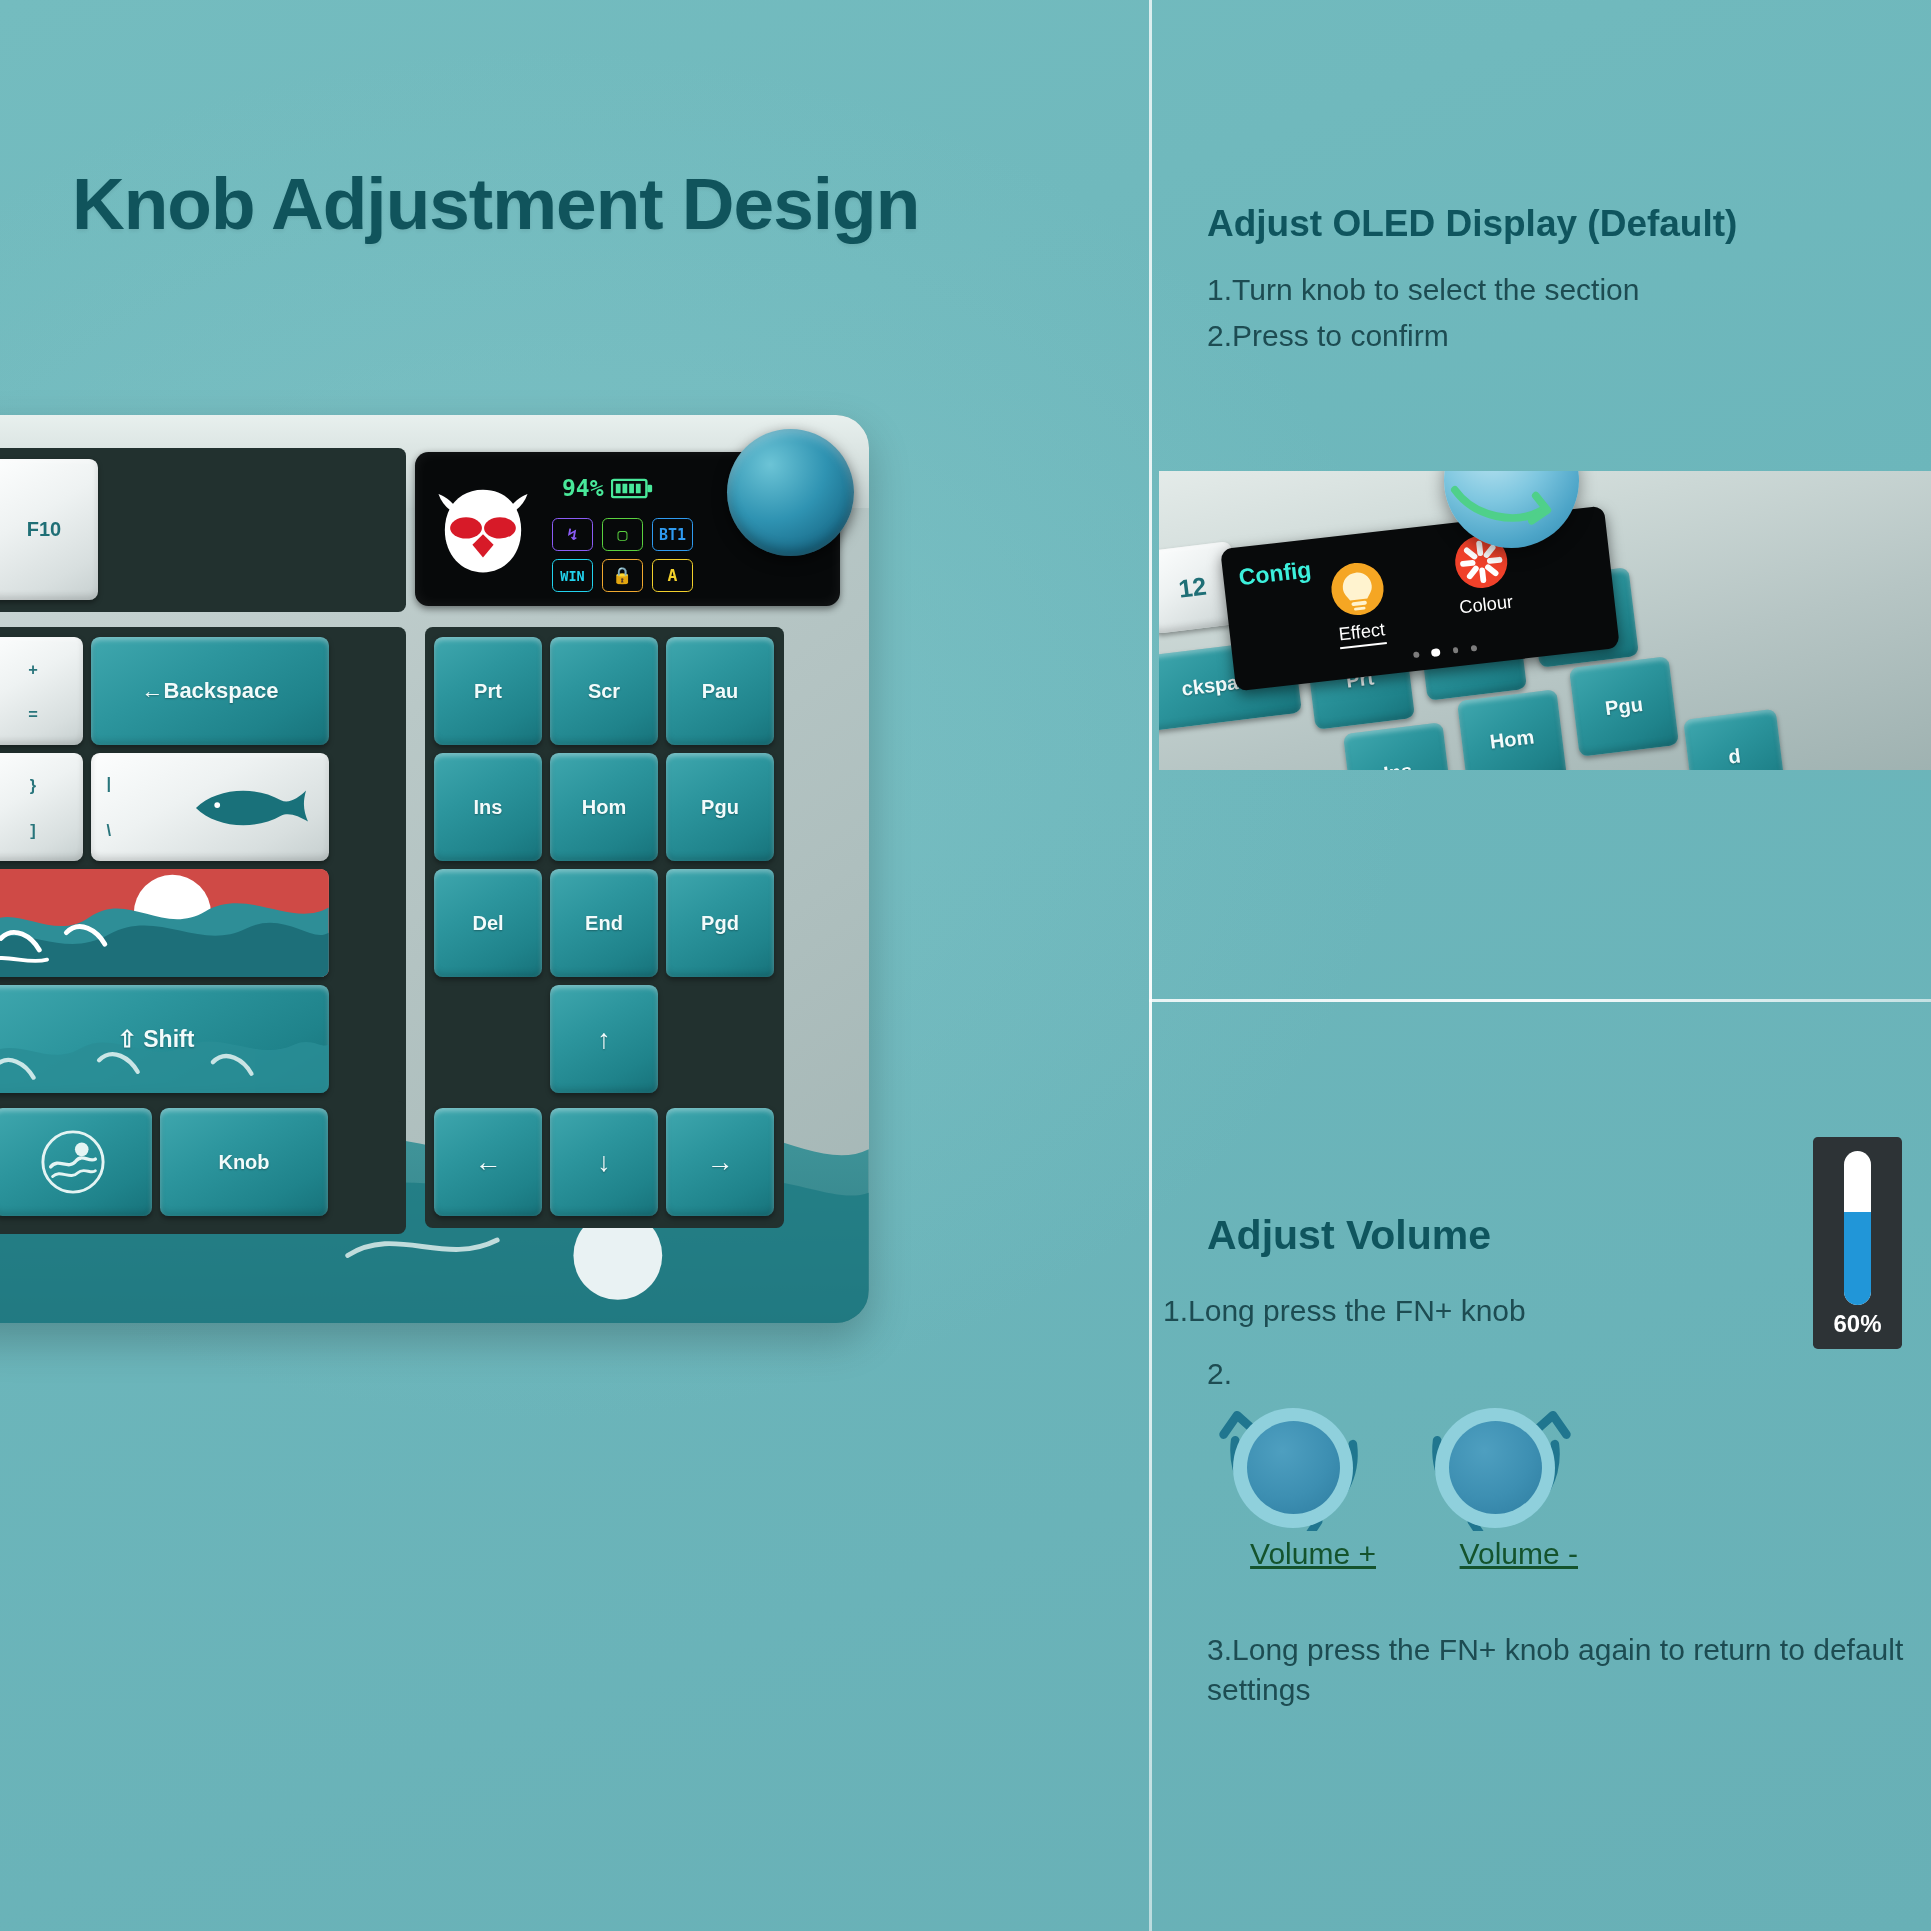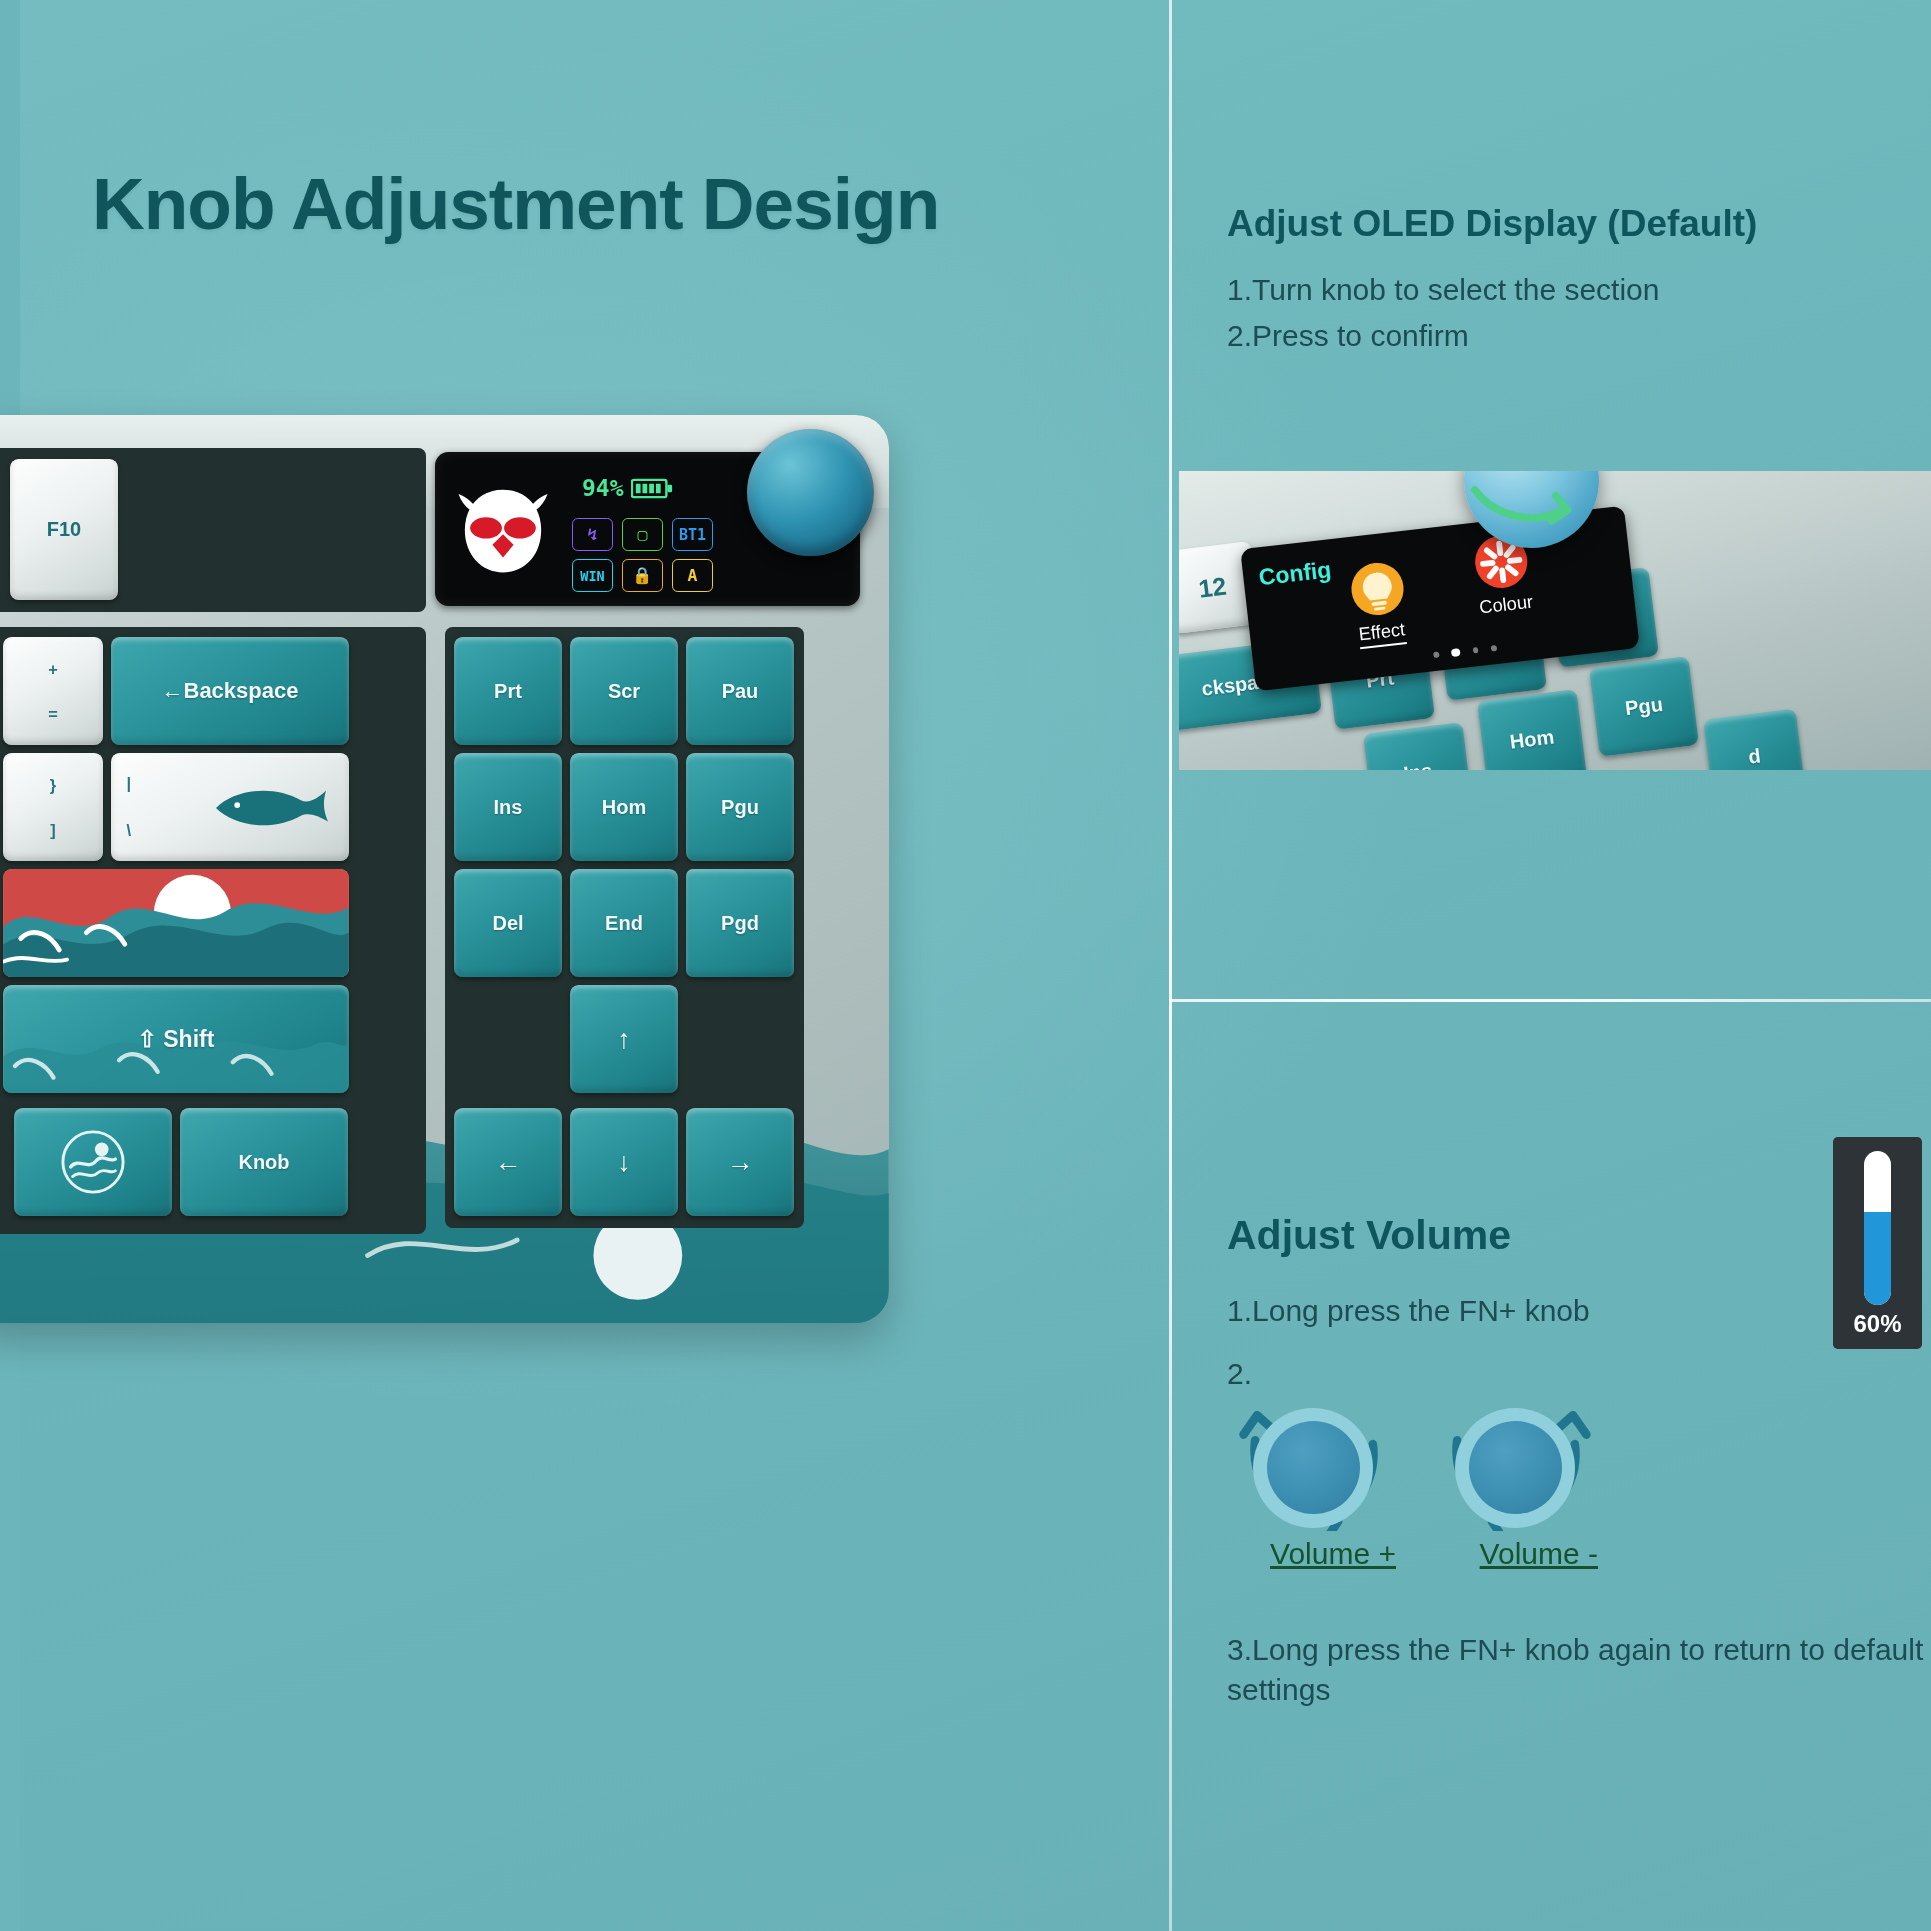--- a/index.html
+++ b/index.html
@@ -5,21 +5,21 @@
   * { box-sizing: border-box; margin: 0; padding: 0; }
   html, body { width: 1931px; height: 1931px; }
   body {
     font-family: "Liberation Sans", sans-serif;
     background: #6cb6bb;
     position: relative;
     overflow: hidden;
   }
 
   
-  #page { position: absolute; inset: 0; background: #6cb6bb; margin-left: 20px; }
+  #page { position: absolute; inset: 0; background: #6cb6bb; }
 
   
   #bg-gradient {
     position: absolute; inset: 0;
     background:
       radial-gradient(ellipse 70% 55% at 28% 38%, rgba(135,200,203,.55) 0%, rgba(108,182,187,0) 65%),
       linear-gradient(160deg, #74bcbf 0%, #6cb6bb 45%, #68b0b6 100%);
   }
 
   
@@ -447,21 +447,21 @@
       <svg width="251" height="183" viewBox="0 0 260 190" style="position:absolute;left:232px;top:-89px;">
         <path d="M196,34 C178,10 140,6 118,22" stroke="#bfe6f2" stroke-width="8" fill="none" stroke-linecap="round"></path>
         <path d="M126,10 L112,23 L128,34" stroke="#bfe6f2" stroke-width="8" fill="none" stroke-linecap="round" stroke-linejoin="round"></path>
         <path d="M66,112 C86,140 130,150 158,132" stroke="#4fd08a" stroke-width="8" fill="none" stroke-linecap="round"></path>
         <path d="M150,118 L162,133 L146,144" stroke="#4fd08a" stroke-width="8" fill="none" stroke-linecap="round" stroke-linejoin="round"></path>
       </svg>
     </div>
   </div>
 
   <div class="sec-heading" style="left:1207px; top:1212px; font-size:41px;">Adjust Volume</div>
-  <div class="sec-line" style="left:1207px; top:1294px;">1.Long press the FN+ knob</div>
+  <div class="sec-line" style="left:1163px; top:1294px;">1.Long press the FN+ knob</div>
   <div class="sec-line" style="left:1207px; top:1357px;">2.</div>
 
   <div class="vol-knob-wrap" style="left:1212px; top:1402px;">
     <svg width="164" height="135" viewBox="0 0 170 140" style="position:absolute;left:0;top:-5.8px;">
       <path d="M24,46 C20,78 36,112 68,126" stroke="#20768f" stroke-width="9" fill="none" stroke-linecap="round"></path>
       <path d="M146,50 C150,82 134,114 104,126" stroke="#20768f" stroke-width="9" fill="none" stroke-linecap="round"></path>
       <path d="M12,40 L26,20 L44,36" stroke="#20768f" stroke-width="9" fill="none" stroke-linecap="round" stroke-linejoin="round"></path>
       <path d="M92,118 L110,130 L98,148" stroke="#20768f" stroke-width="9" fill="none" stroke-linecap="round" stroke-linejoin="round"></path>
     </svg>
     <div class="vol-knob">

